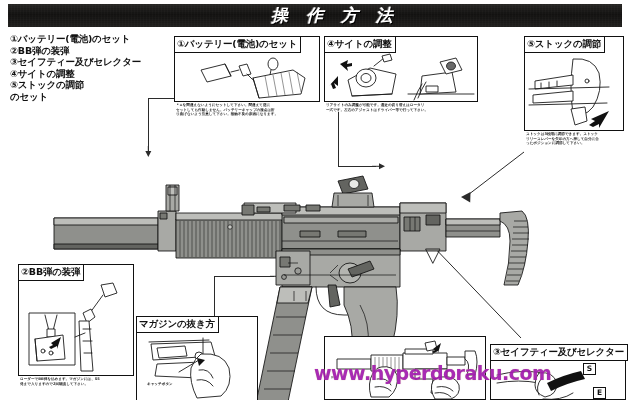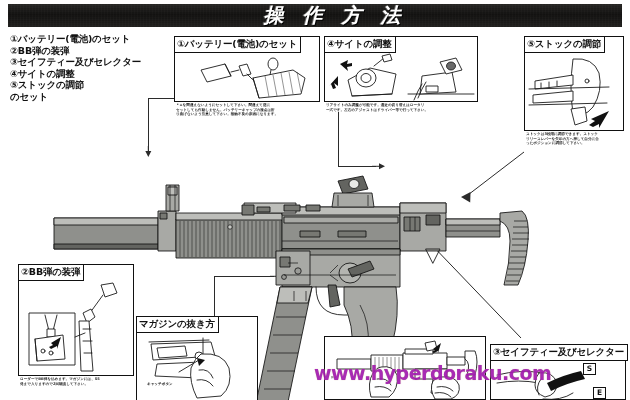--- a/index.html
+++ b/index.html
@@ -19,21 +19,21 @@
     background-image:linear-gradient(180deg,#2b2a28 0%,#141312 45%,#232220 100%);
     overflow:hidden;
   }
   .banner .noise{position:absolute;inset:0;opacity:.35;
     background-image:repeating-linear-gradient(90deg,rgba(255,255,255,.05) 0 1px,transparent 1px 3px),
                      repeating-linear-gradient(0deg,rgba(0,0,0,.25) 0 1px,transparent 1px 2px);}
   .banner-title{
     position:absolute;left:0;right:0;top:0;height:23px;
     display:flex;align-items:center;justify-content:center;
     color:#ffffff;font-weight:bold;font-style:italic;
-    font-size:20px;letter-spacing:6px;
+    font-size:17px;letter-spacing:6px;
     text-shadow:1px 1px 0 #000,-1px 0 0 rgba(255,255,255,.35);
     font-family:"DejaVu Sans","Liberation Sans",sans-serif;
     margin-left:40px;
   }
 
   
   .index-list{
     position:absolute;left:10px;top:33px;width:160px;
     font-size:9.5px;line-height:11.6px;color:#111;font-weight:bold;
     letter-spacing:-0.2px;

